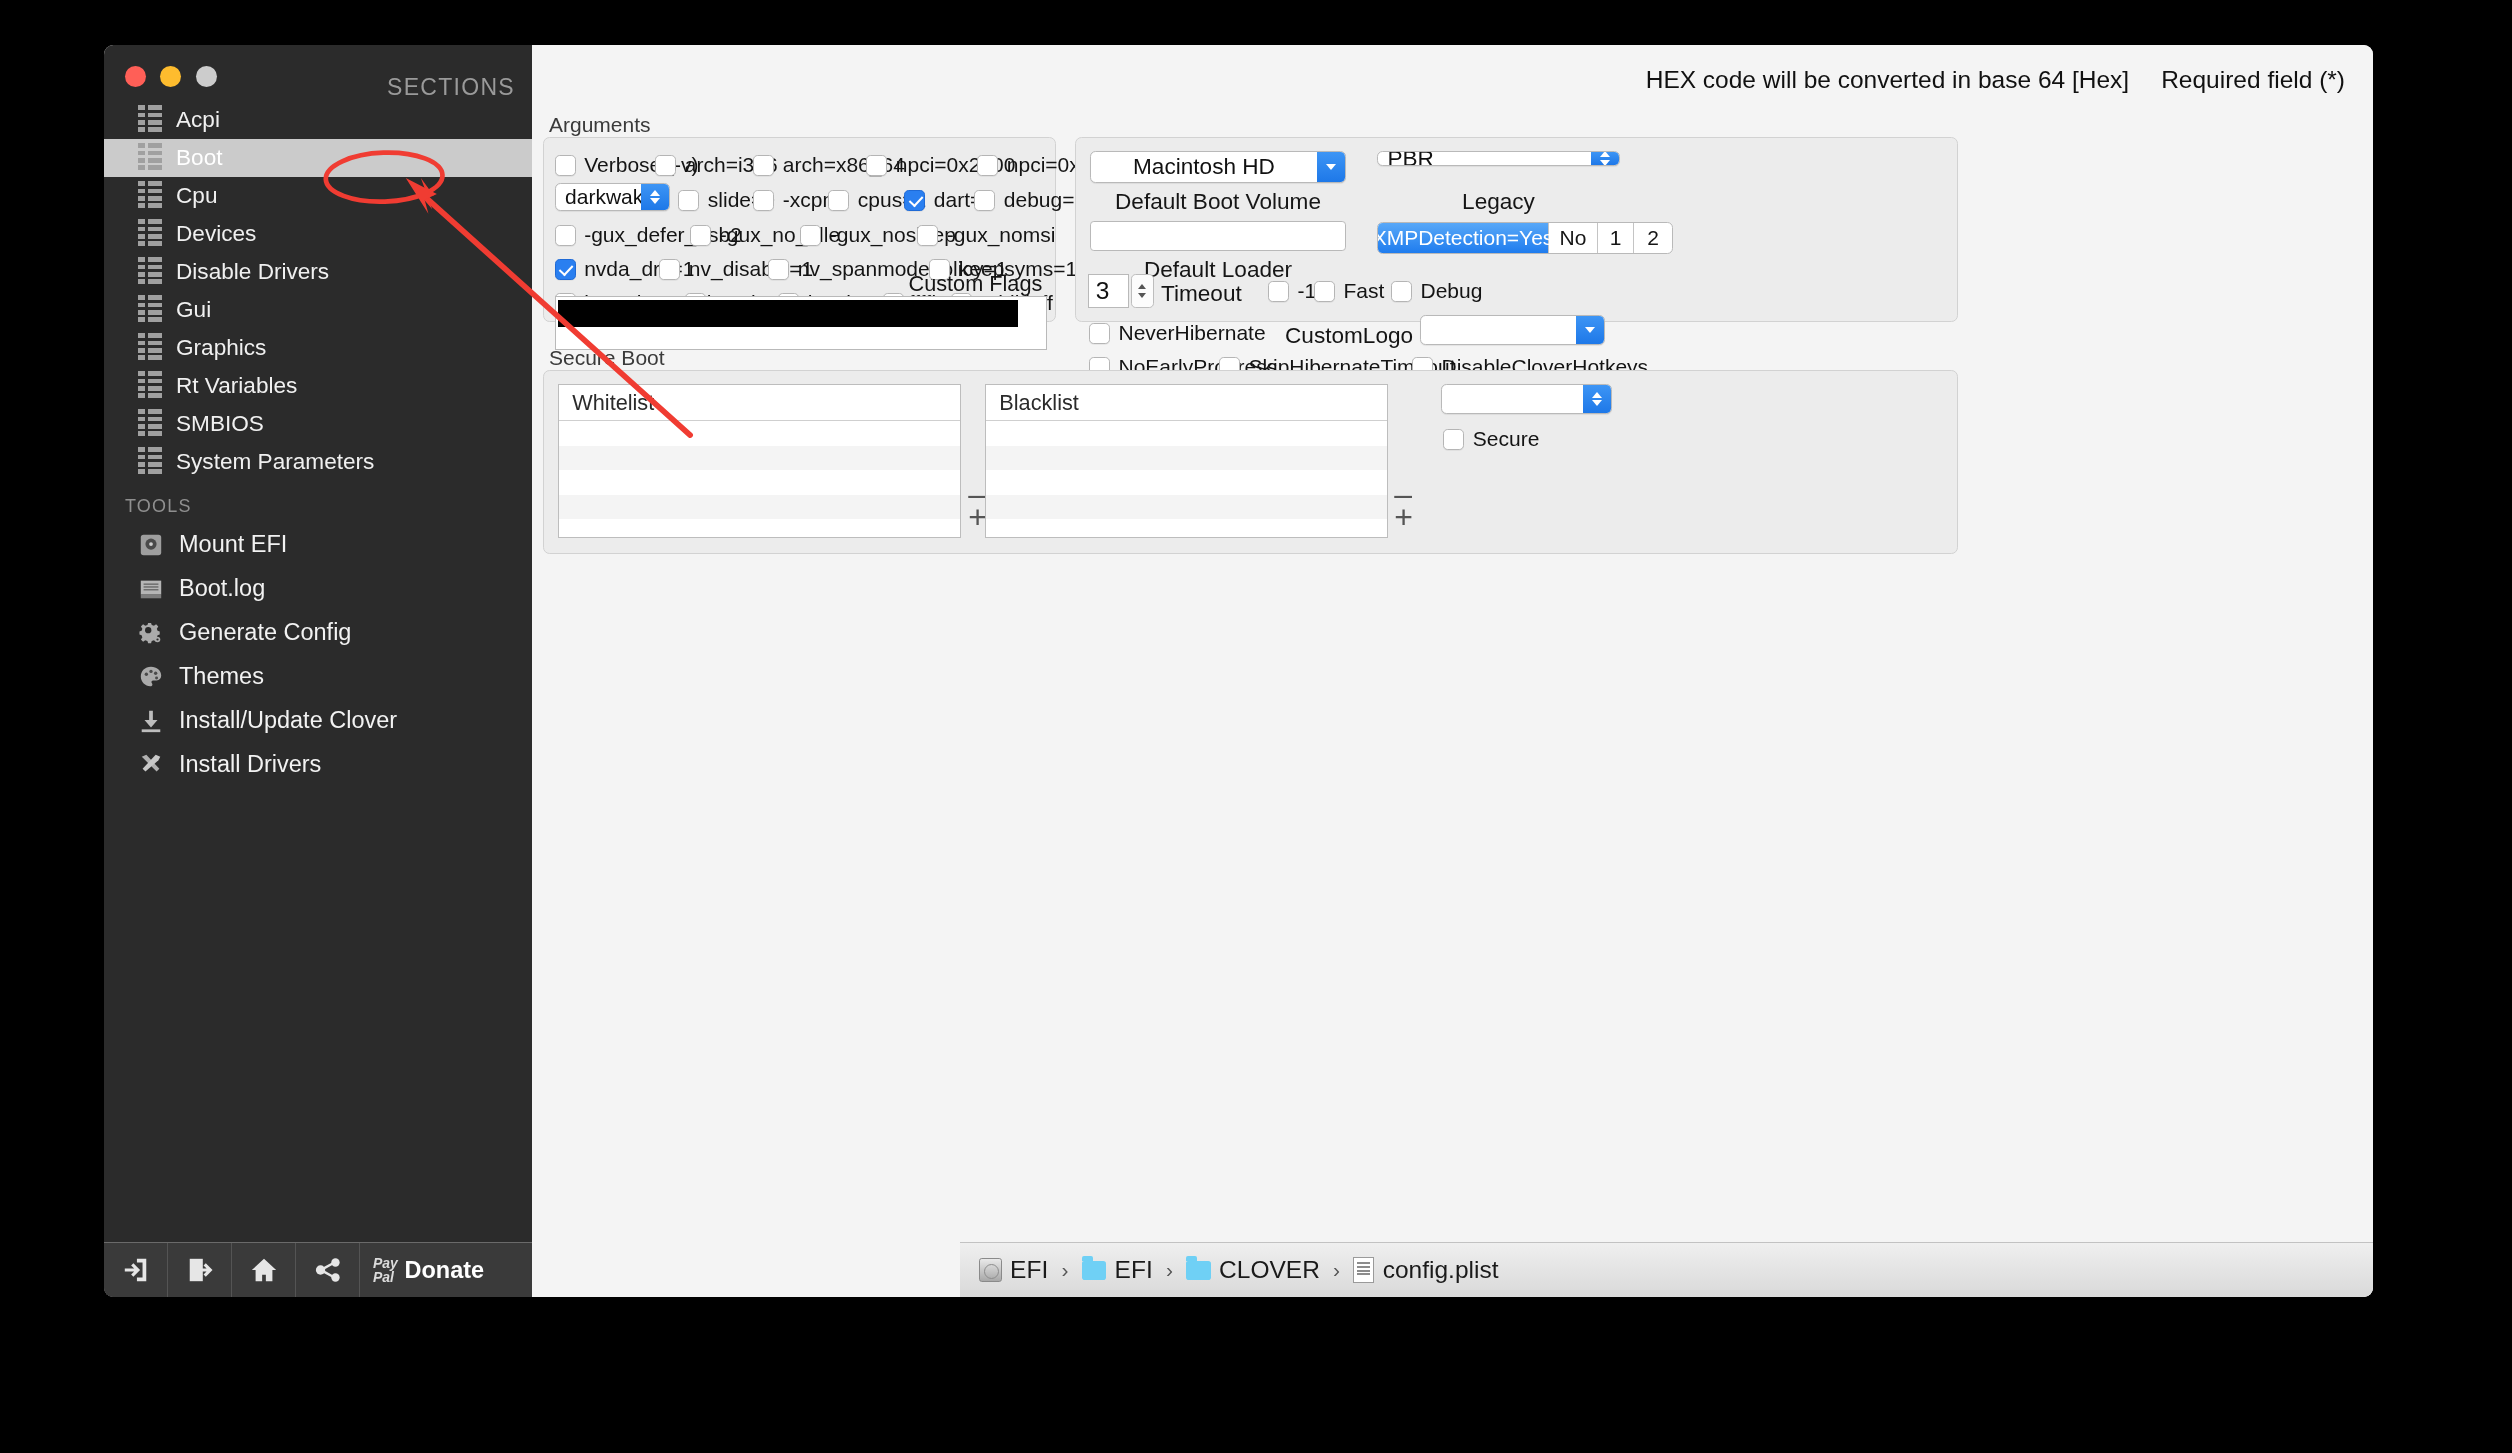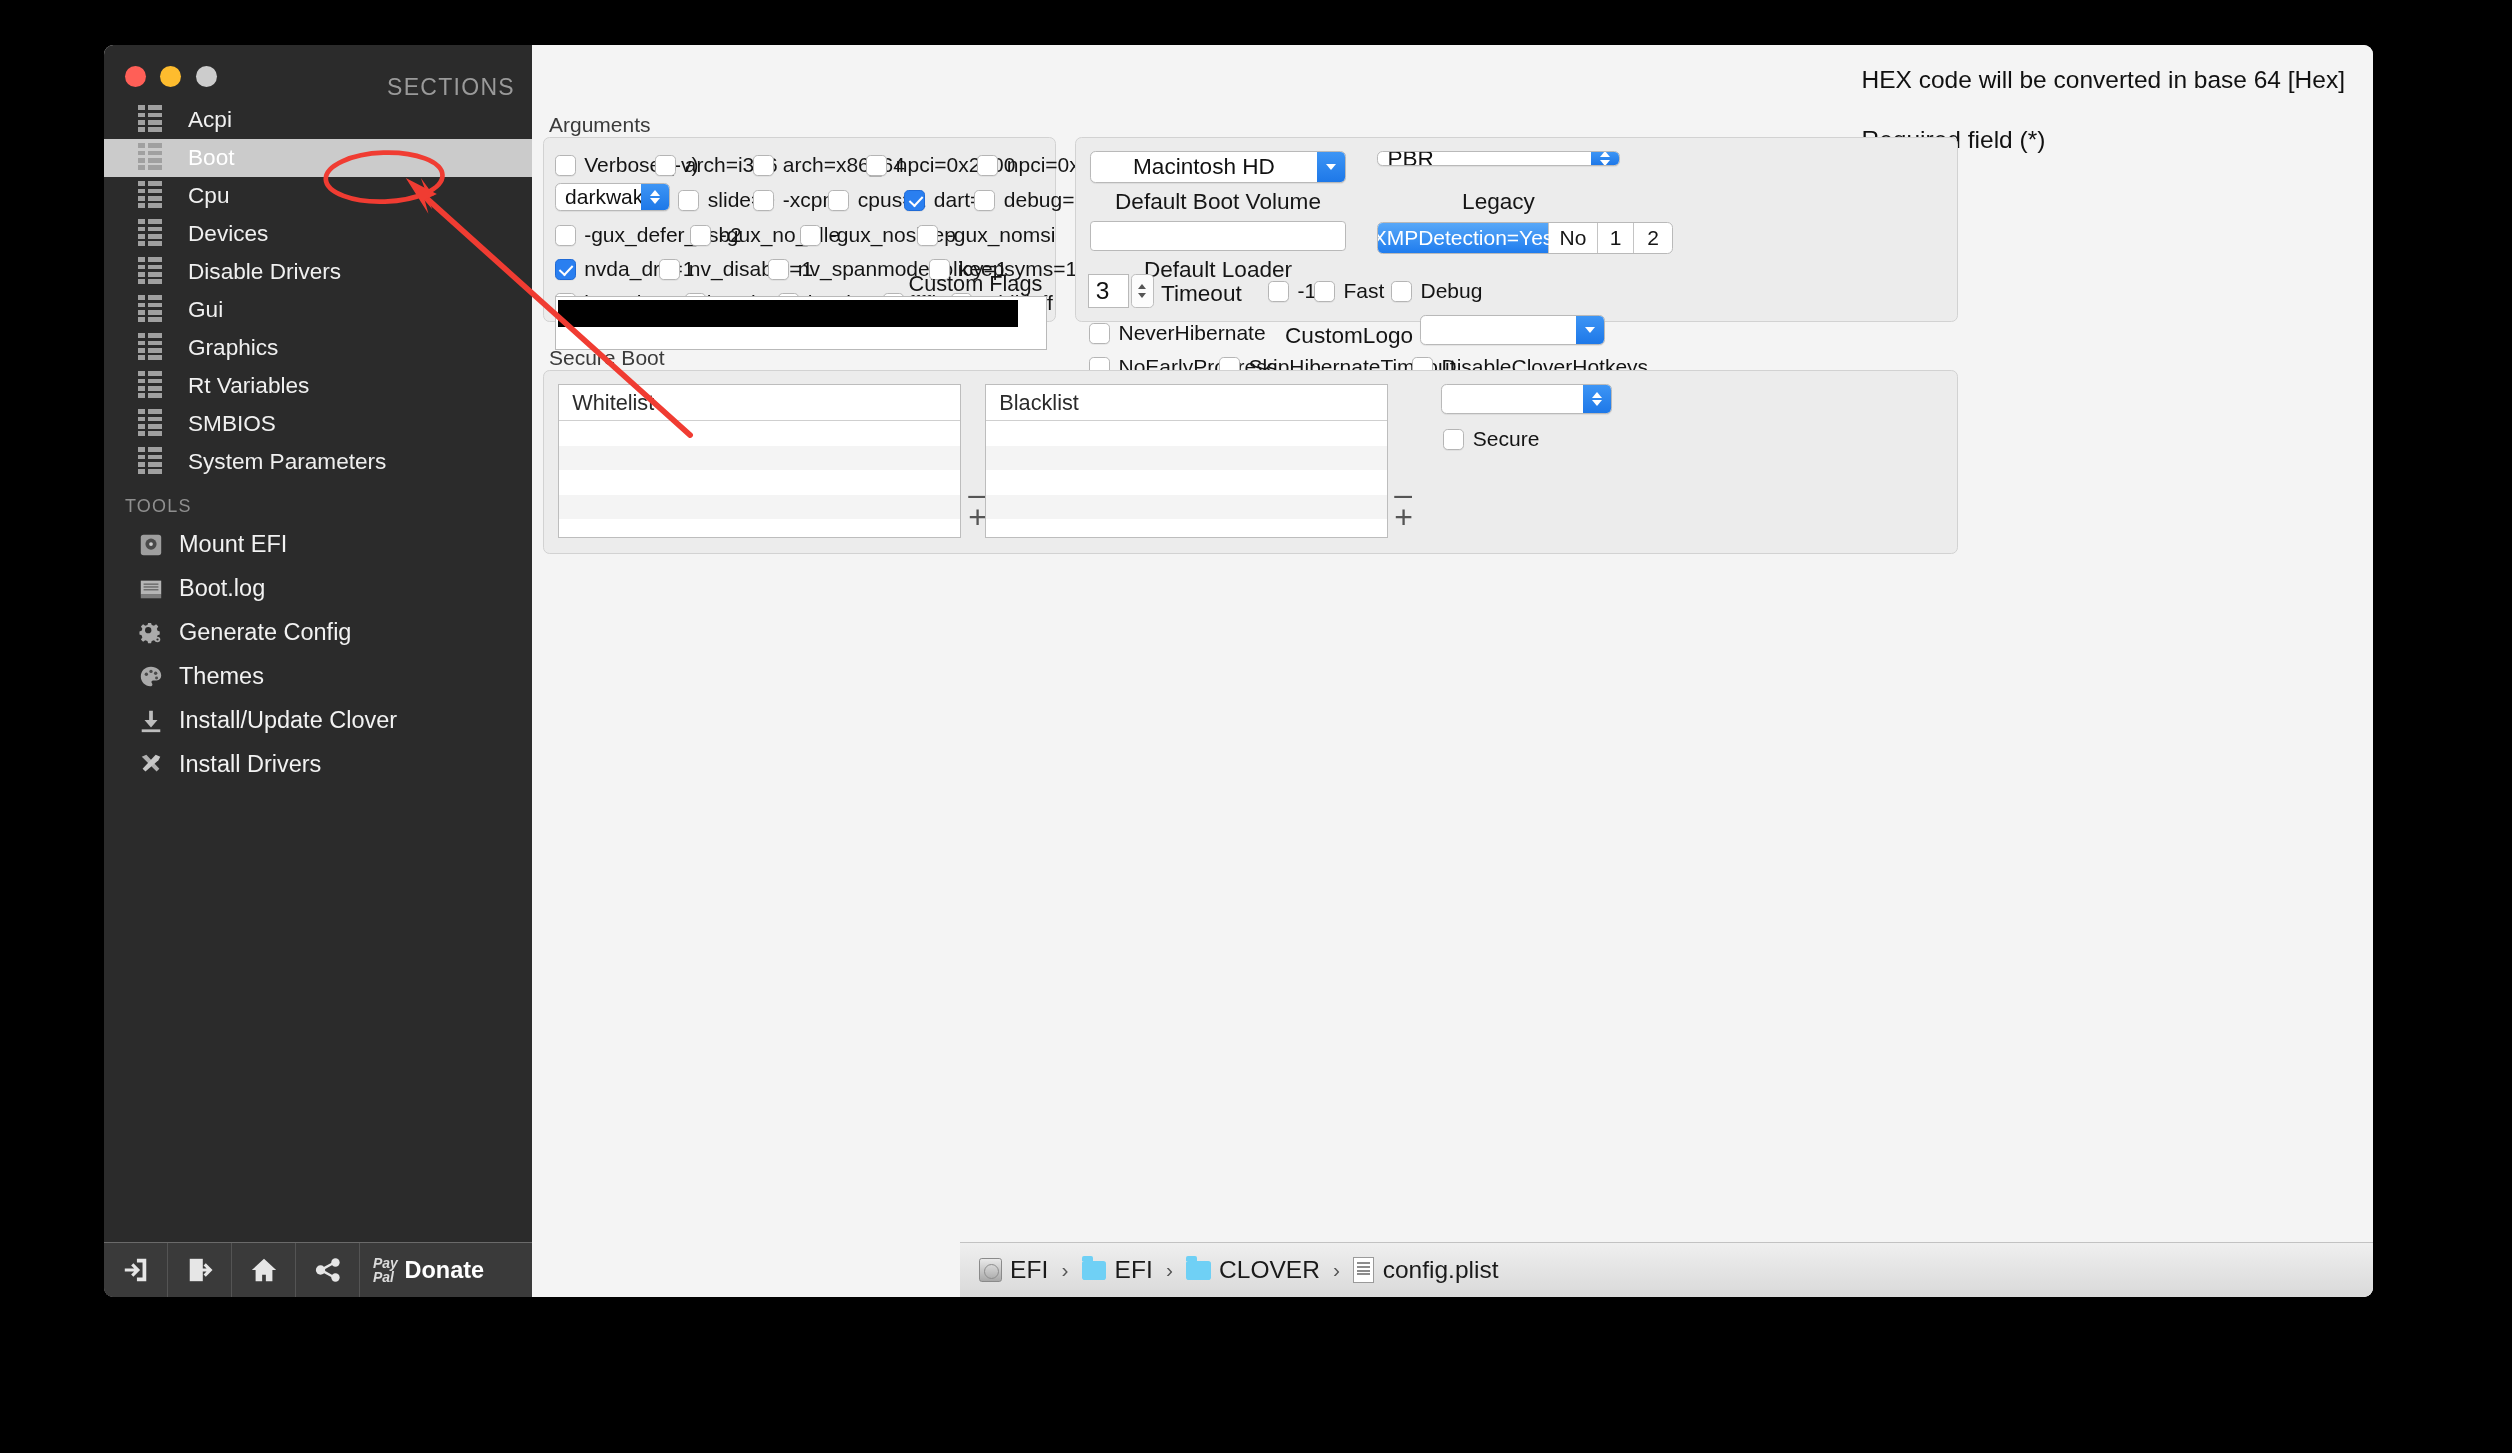--- a/index.html
+++ b/index.html
@@ -45,21 +45,20 @@
     color: #9a9a9a; font-weight: 400; margin-left: 32px;
   }
 
   .nav-item {
     display: flex; align-items: center;
     height: 38px;
     padding-left: 34px;
     font-size: 22.6px;
     color: #f0f0f0;
     cursor: default;
-    gap: 12px;
   }
   .nav-item.selected {
     background: #cbcbcb;
     color: #ffffff;
   }
   .nav-item .ic { width: 38px; flex: none; display: flex; align-items: center; }
   .nav-item .lbl { white-space: nowrap; }
 
   
   .list-icon { display: block; width: 24.5px; }
@@ -110,21 +109,21 @@
 
   
   #main {
     position: absolute; left: 428px; top: 0;
     width: 1841px; height: 100%;
     background: #f4f4f4;
   }
   #header-note {
     position: absolute; right: 28px; top: 21px;
     font-size: 24.5px; color: #111;
-    display: flex; gap: 32px; flex-direction: column;
+    display: flex; gap: 32px;
   }
 
   .fieldset-title {
     position: absolute;
     font-size: 21px; color: #3a3a3a;
   }
   .fieldset {
     position: absolute;
     background: #ececec;
     border: 0.9px solid #d2d2d2;

